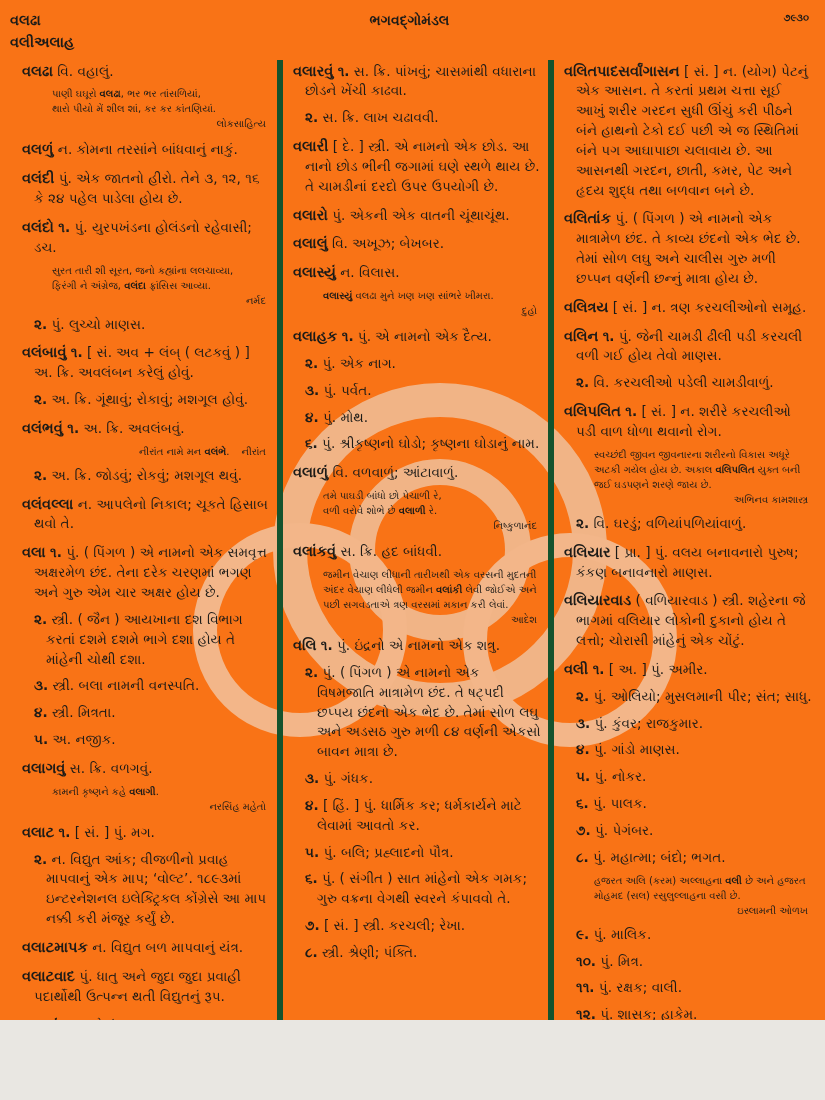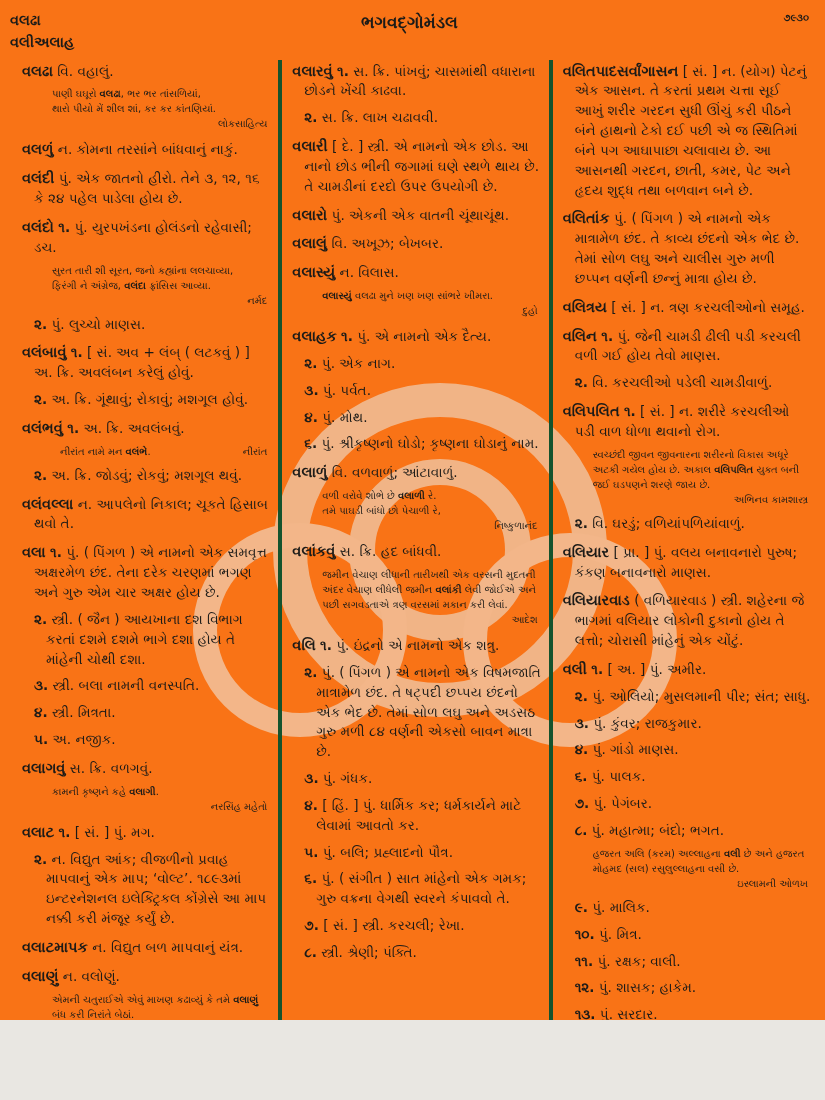--- a/index.html
+++ b/index.html
@@ -4,36 +4,36 @@
 <style>
   html,body { margin:0; padding:0; }
   body { width:825px; height:1100px; background:#e9e7e2; }
   .page {
     position:relative; width:825px; height:1020px; overflow:hidden;
     background:#f97316; color:#1c1b18;
     font-family:"DejaVu Sans", sans-serif;
   }
   .scan-header { display:flex; align-items:flex-start; padding:10px 16px 0 10px; position:relative; z-index:2; }
   .guide-words { width:200px; font-weight:bold; font-size:14.5px; line-height:1.5; }
-  .journal-title { flex:1; text-align:center; font-weight:bold; font-size:17px; padding-top:2px; }
+  .journal-title { flex:1; text-align:center; font-weight:bold; font-size:14px; padding-top:2px; }
   .page-number { width:200px; text-align:right; font-weight:bold; font-size:10px; padding-top:2px; }
 
   .content { display:flex; padding:6px 6px 0 10px; position:relative; z-index:1; height:1040px; overflow:hidden;margin-left:12px; }
   .col { flex:1 1 0; min-width:0; padding:0 7px 0 0; }
-  .col + .col { border-left:4px solid #14532d; padding-left:10px; }
+  .col + .col { border-left:6px solid #14532d; padding-left:10px; }
 
   .def, .sub { font-size:13.6px; line-height:1.46; margin:0 0 7px 0; }
   .def { text-indent:-12px; padding-left:12px; }
   .sub { text-indent:-12px; padding-left:24px; }
   .head { font-weight:bold; font-size:14.6px; }
   .num { font-weight:bold; }
 
   .quote { font-size:10px; line-height:1.5; margin:-2px 0 7px 0; padding-left:30px; padding-right:2px; }
   .qsrc { text-align:right; padding-right:2px; }
-  .quote.inline { display:flex; justify-content:space-between; padding-left:38px; }
+  .quote.inline { display:flex; justify-content:flex-end; padding-left:38px; }
   .quote.inline .qsrc { white-space:nowrap; padding-left:12px; }
 
   .watermark { position:absolute; left:150px; top:300px; z-index:0; opacity:0.55; pointer-events:none; }
 </style>
 </head>
 <body>
 
 <div class="page">
 
   <svg class="watermark" width="560" height="520" viewBox="0 0 560 520">
@@ -107,20 +107,23 @@
           </div>
         </div>
         <div class="entry">
           <p class="def"><b class="head">વલાટ</b> <b class="num">૧.</b> [ સં. ] પું. મગ.</p>
           <p class="sub"><b class="num">૨.</b> ન. વિદ્યુત આંક; વીજળીનો પ્રવાહ માપવાનું એક માપ; ‘વોલ્ટ’. ૧૮૯૩માં ઇન્ટરનેશનલ ઇલેક્ટ્રિકલ કોંગ્રેસે આ માપ નક્કી કરી મંજૂર કર્યું છે.</p>
         </div>
         <div class="entry">
           <p class="def"><b class="head">વલાટમાપક</b> ન. વિદ્યુત બળ માપવાનું યંત્ર.</p>
         </div>
         <div class="entry">
+          <p class="def"><b class="head">વલાટવાદ</b> પું. ધાતુ અને જુદા જુદા પ્રવાહી પદાર્થોથી ઉત્પન્ન થતી વિદ્યુતનું રૂપ.</p>
+        </div>
+        <div class="entry">
           <p class="def"><b class="head">વલાણું</b> ન. વલોણું.</p>
           <div class="quote">
             <div class="qline">એમની ચતુરાઈએ એવું માખણ કઢાવ્યું કે તમે <b>વલાણું</b> બંધ કરી નિરાંતે બેઠાં.</div>
           </div>
         </div>
       </div>
       <div class="col">
         <div class="entry">
           <p class="def"><b class="head">વલારવું</b> <b class="num">૧.</b> સ. ક્રિ. પાંખવું; ચાસમાંથી વધારાના છોડને ખેંચી કાઢવા.</p>
           <p class="sub"><b class="num">૨.</b> સ. ક્રિ. લાખ ચઢાવવી.</p>
@@ -144,22 +147,22 @@
         <div class="entry">
           <p class="def"><b class="head">વલાહક</b> <b class="num">૧.</b> પું. એ નામનો એક દૈત્ય.</p>
           <p class="sub"><b class="num">૨.</b> પું. એક નાગ.</p>
           <p class="sub"><b class="num">૩.</b> પું. પર્વત.</p>
           <p class="sub"><b class="num">૪.</b> પું. મોથ.</p>
           <p class="sub"><b class="num">૬.</b> પું. શ્રીકૃષ્ણનો ઘોડો; કૃષ્ણના ઘોડાનું નામ.</p>
         </div>
         <div class="entry">
           <p class="def"><b class="head">વલાળું</b> વિ. વળવાળું; આંટાવાળું.</p>
           <div class="quote">
+            <div class="qline">તમે પાઘડી બાંધો છો પેચાળી રે,</div>
             <div class="qline">વળી વરોવે શોભે છે <b>વલાળી</b> રે.</div>
-            <div class="qline">તમે પાઘડી બાંધો છો પેચાળી રે,</div>
             <div class="qsrc">નિષ્કુળાનંદ</div>
           </div>
         </div>
         <div class="entry">
           <p class="def"><b class="head">વલાંકવું</b> સ. ક્રિ. હદ બાંધવી.</p>
           <div class="quote">
             <div class="qline">જમીન વેચાણ લીધાની તારીખથી એક વરસની મુદતની અંદર વેચાણ લીધેલી જમીન <b>વલાંકી</b> લેવી જોઈએ અને પછી સગવડતાએ ત્રણ વરસમાં મકાન કરી લેવાં.</div>
             <div class="qsrc">આદેશ</div>
           </div>
         </div>
@@ -200,20 +203,21 @@
           <p class="def"><b class="head">વલિયાર</b> [ પ્રા. ] પું. વલય બનાવનારો પુરુષ; કંકણ બનાવનારો માણસ.</p>
         </div>
         <div class="entry">
           <p class="def"><b class="head">વલિયારવાડ</b> ( વળિયારવાડ ) સ્ત્રી. શહેરના જે ભાગમાં વલિયાર લોકોની દુકાનો હોય તે લત્તો; ચોરાસી માંહેનું એક ચોંટું.</p>
         </div>
         <div class="entry">
           <p class="def"><b class="head">વલી</b> <b class="num">૧.</b> [ અ. ] પું. અમીર.</p>
           <p class="sub"><b class="num">૨.</b> પું. ઓલિયો; મુસલમાની પીર; સંત; સાધુ.</p>
           <p class="sub"><b class="num">૩.</b> પું. કુંવર; રાજકુમાર.</p>
           <p class="sub"><b class="num">૪.</b> પું. ગાંડો માણસ.</p>
+          <p class="sub"><b class="num">૫.</b> પું. નોકર.</p>
           <p class="sub"><b class="num">૬.</b> પું. પાલક.</p>
           <p class="sub"><b class="num">૭.</b> પું. પેગંબર.</p>
           <p class="sub"><b class="num">૮.</b> પું. મહાત્મા; બંદો; ભગત.</p>
           <div class="quote">
             <div class="qline">હજરત અલિ (કરમ) અલ્લાહના <b>વલી</b> છે અને હજરત મોહમદ (સલ) રસુલુલ્લાહના વસી છે.</div>
             <div class="qsrc">ઇસ્લામની ઓળખ</div>
           </div>
           <p class="sub"><b class="num">૯.</b> પું. માલિક.</p>
           <p class="sub"><b class="num">૧૦.</b> પું. મિત્ર.</p>
           <p class="sub"><b class="num">૧૧.</b> પું. રક્ષક; વાલી.</p>

